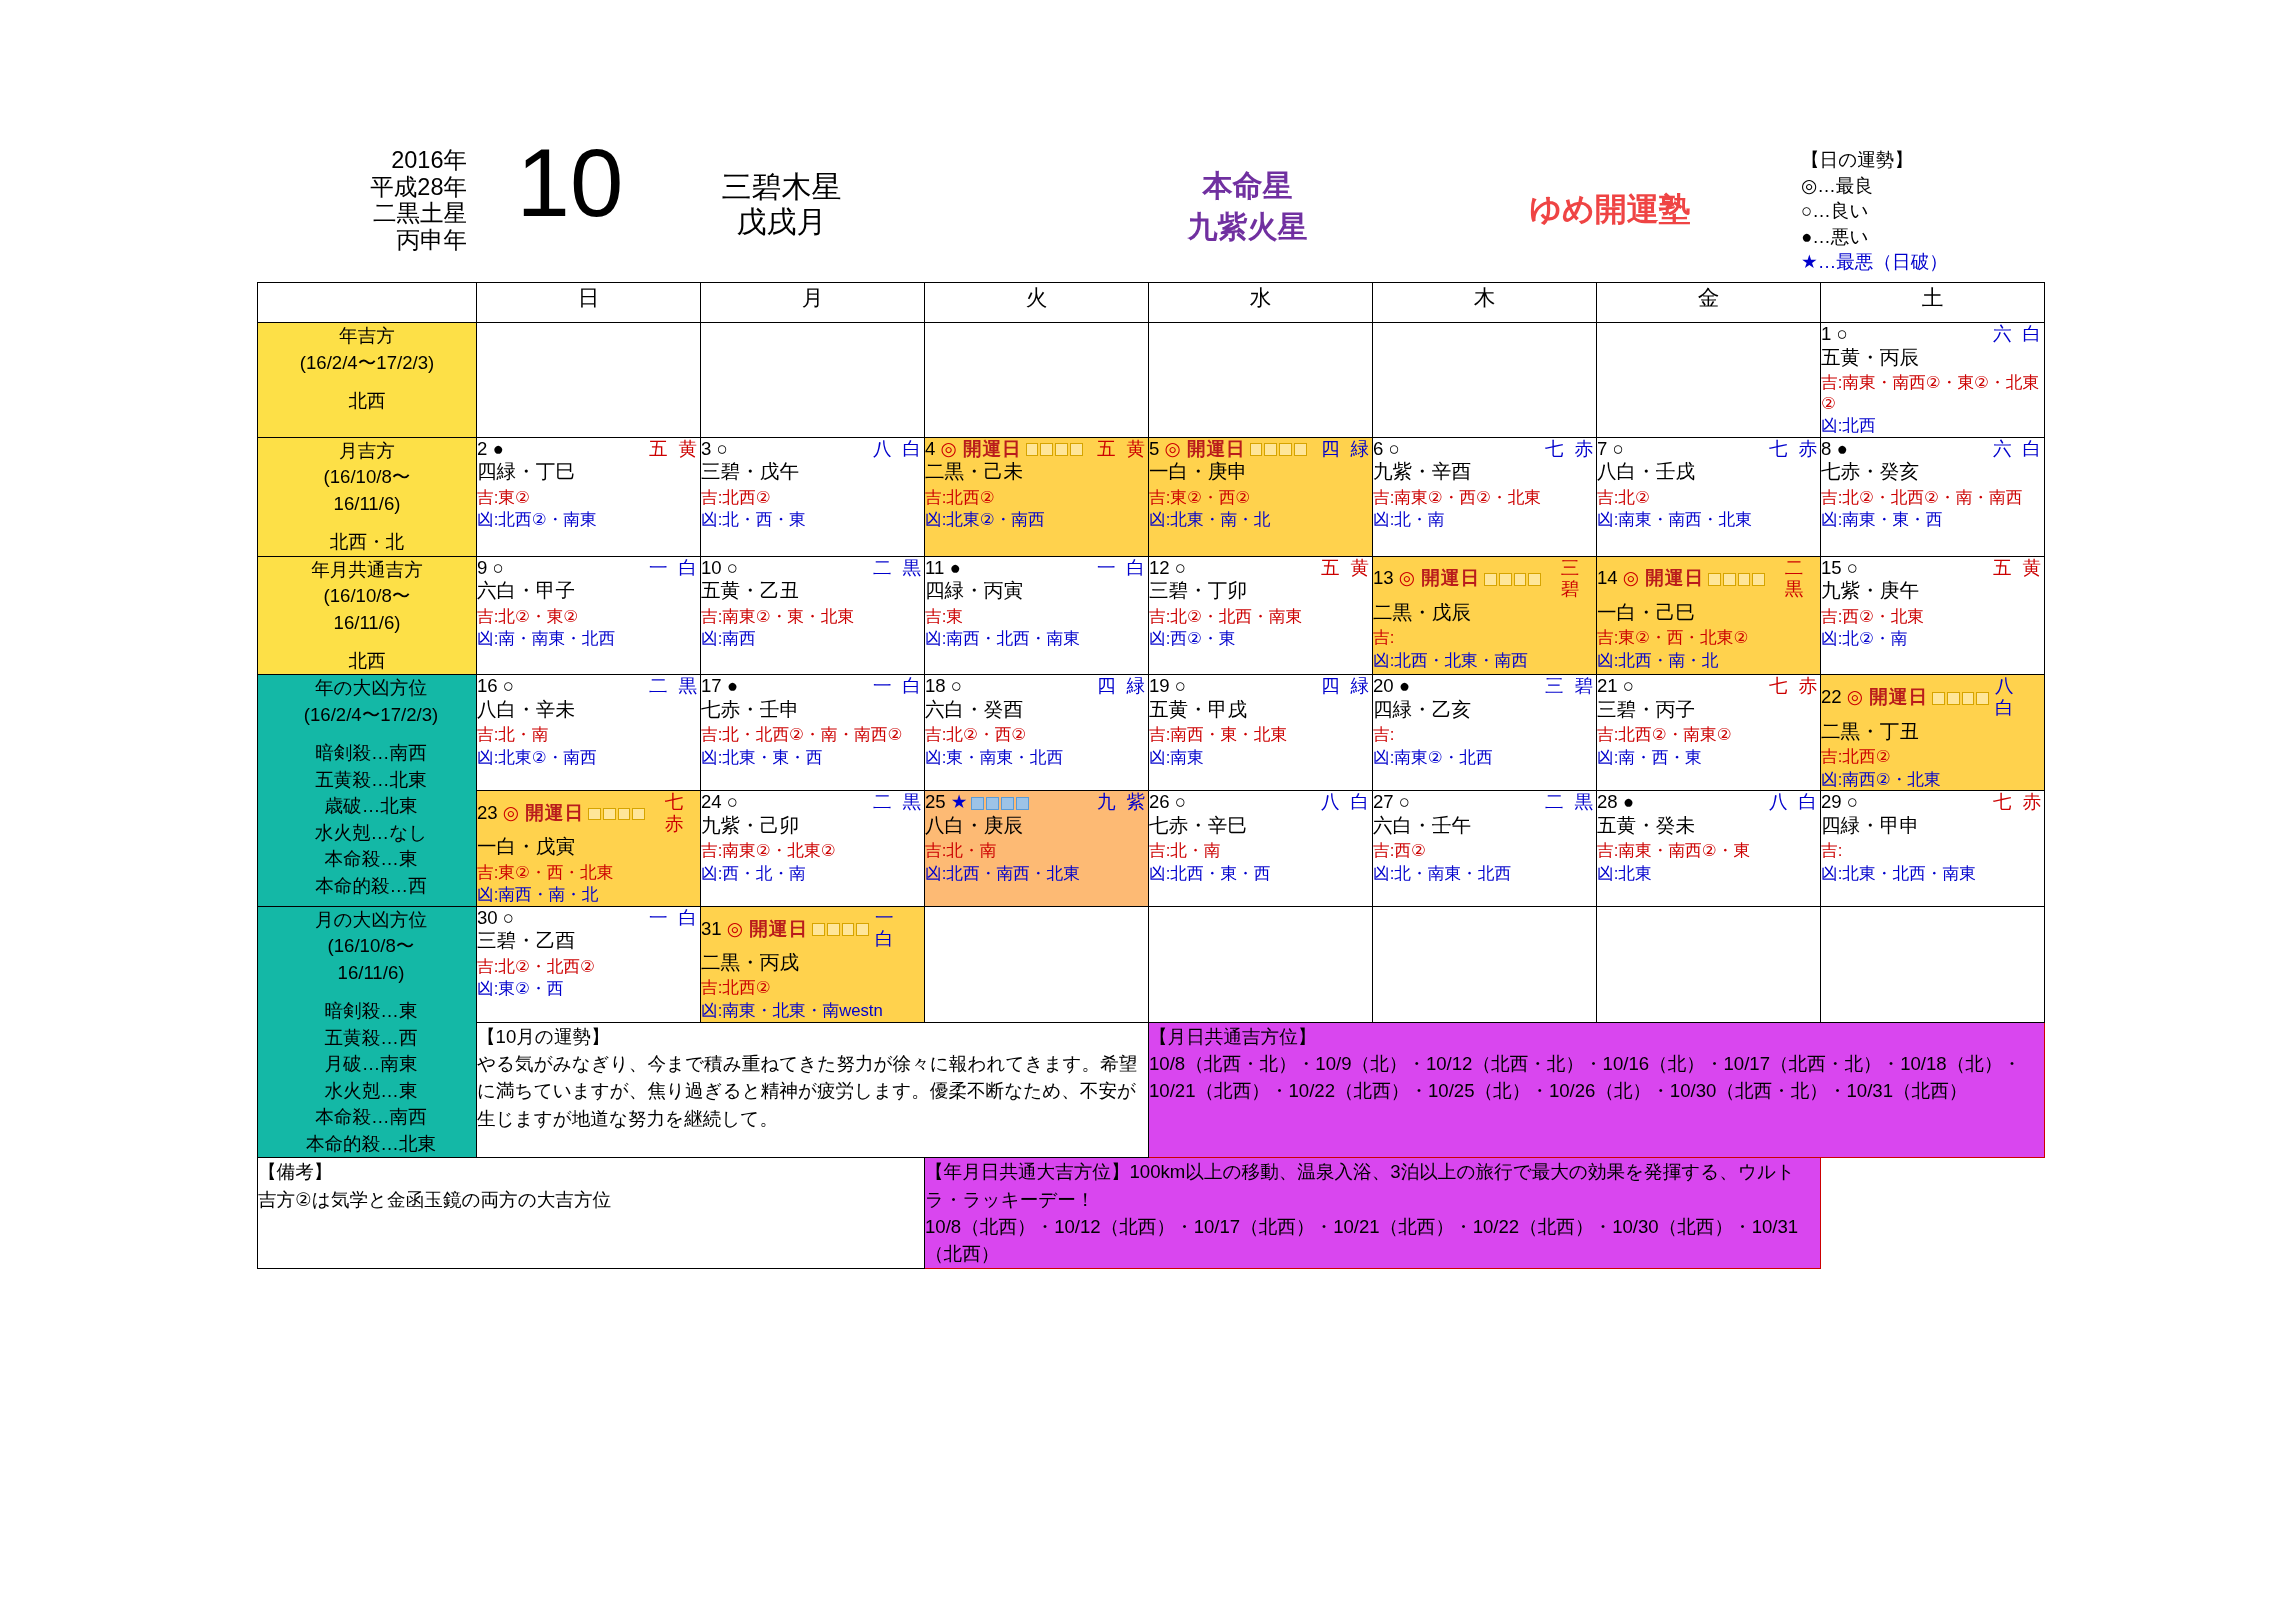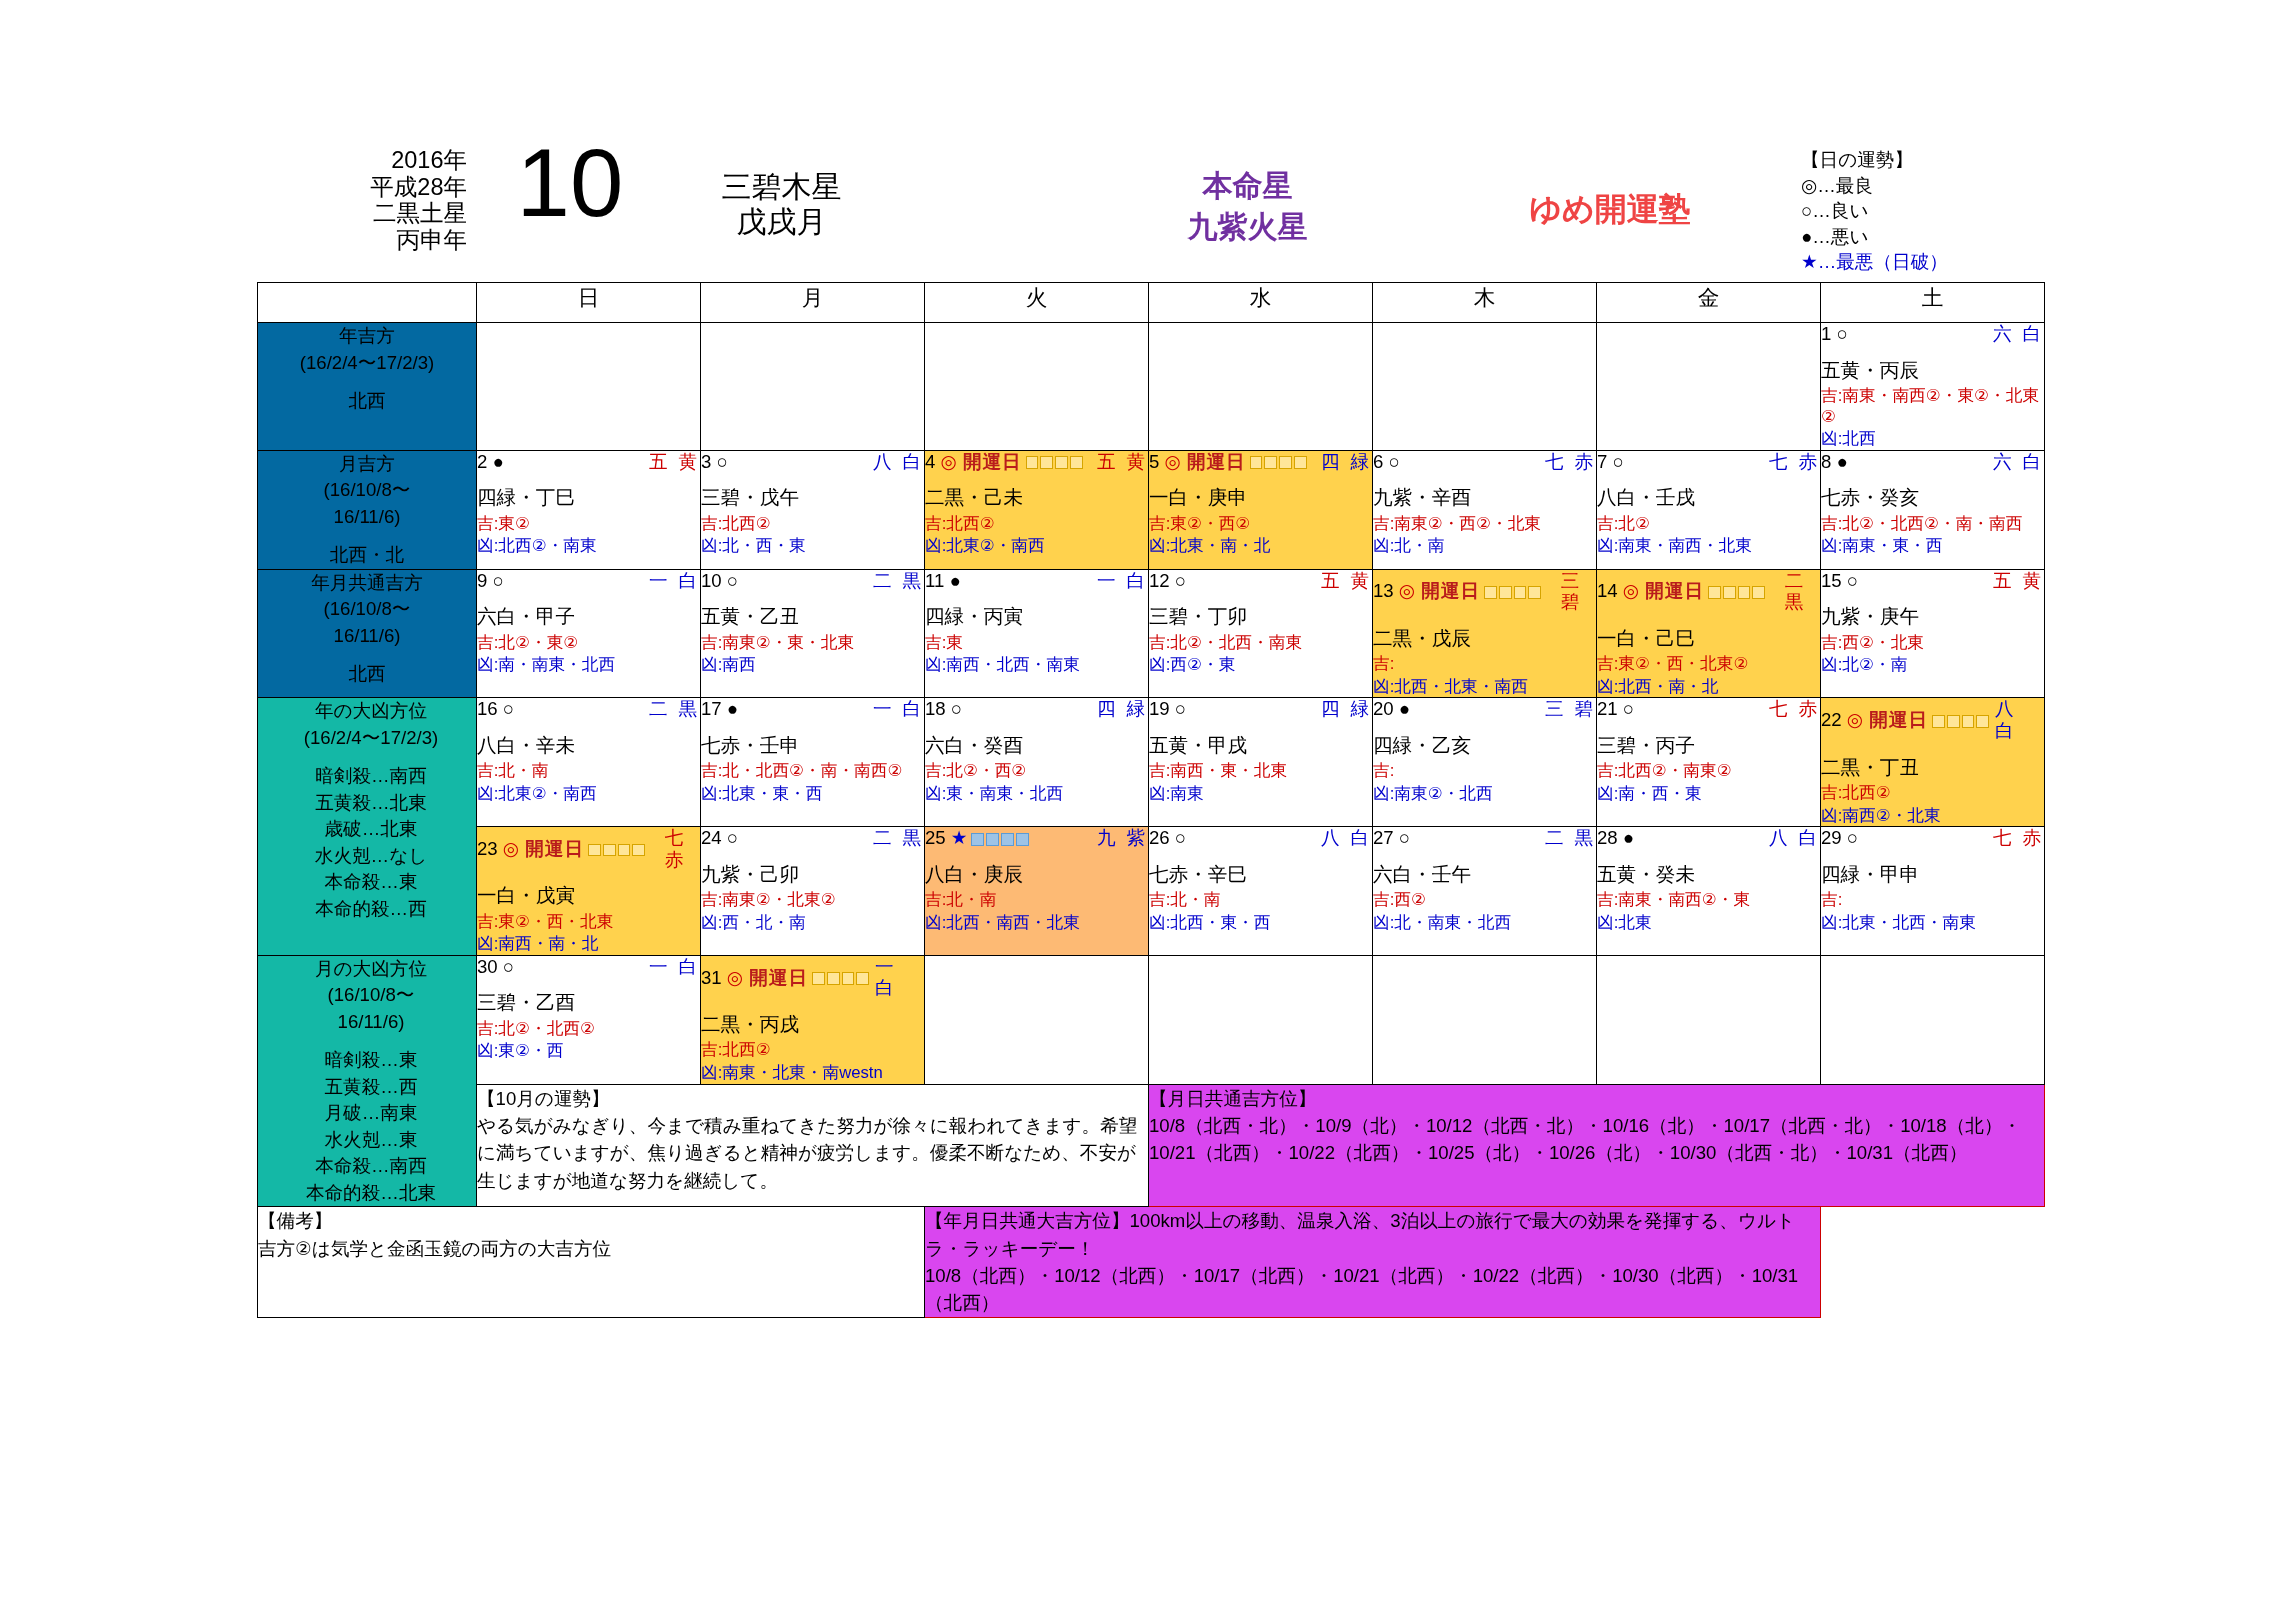--- a/index.html
+++ b/index.html
@@ -17,35 +17,35 @@
   .hdr-legend .blue{color:#0000cc;}
 
   
   table.cal{position:absolute;left:257px;top:282px;border-collapse:collapse;table-layout:fixed;}
   table.cal td,table.cal th{border:1px solid #000;vertical-align:top;padding:0;}
   .dow{height:39px;text-align:center;font-size:21.6px;font-weight:normal;vertical-align:middle;}
   col.c0{width:219px;}
   col.cd{width:224px;}
 
   .side{text-align:center;font-size:18.6px;line-height:26.5px;padding:9.8px 3.9px;}
-  .side.pink{background:#0369a1;margin-top:44px;}
+  .side.pink{background:#fde047;margin-top:44px;}
   .side.blue{background:#14b8a6;padding-left:8px;}
   .side .gap{height:11.8px;}
 
   
   .day{position:relative;height:92px;padding:4.9px 6.9px 0 6.9px;font-size:18.6px;}
   .day.yellow{background:#ffd24d;}
   .day.lblue{background:#fdba74;}
   .dayhead{display:flex;justify-content:space-between;align-items:center;font-size:18.6px;line-height:21.6px;}
   .dnum{white-space:nowrap;}
   .dnum .kai{color:#b91c1c;font-weight:bold;letter-spacing:1px;}
   .dnum .star{color:#0000cc;}
   .ninestar{color:#0000cc;font-size:18.6px;letter-spacing:2.9px;}
   .ninestar.red{color:#cc0000;text-align:center;}
-  .eto{margin-top:14px;font-size:19.6px;line-height:22.5px;}
+  .eto{margin-top:1px;font-size:19.6px;line-height:22.5px;}
   .kichi{margin-top:4.9px;color:#cc0000;font-size:16.7px;line-height:20.6px;}
   .kyo{margin-top:2px;color:#0000cc;font-size:16.7px;line-height:20.6px;}
   .blocks{display:inline-block;margin:0 3.9px;}
   .blocks i{display:inline-block;width:10.8px;height:10.8px;margin-right:2px;vertical-align:middle;}
   .b-y i{background:#ffe699;border:1px solid #d6a400;}
   .b-b i{background:#9dc3e6;border:1px solid #5b9bd5;}
 
   .empty{height:92px;background:#fff;}
 
   

